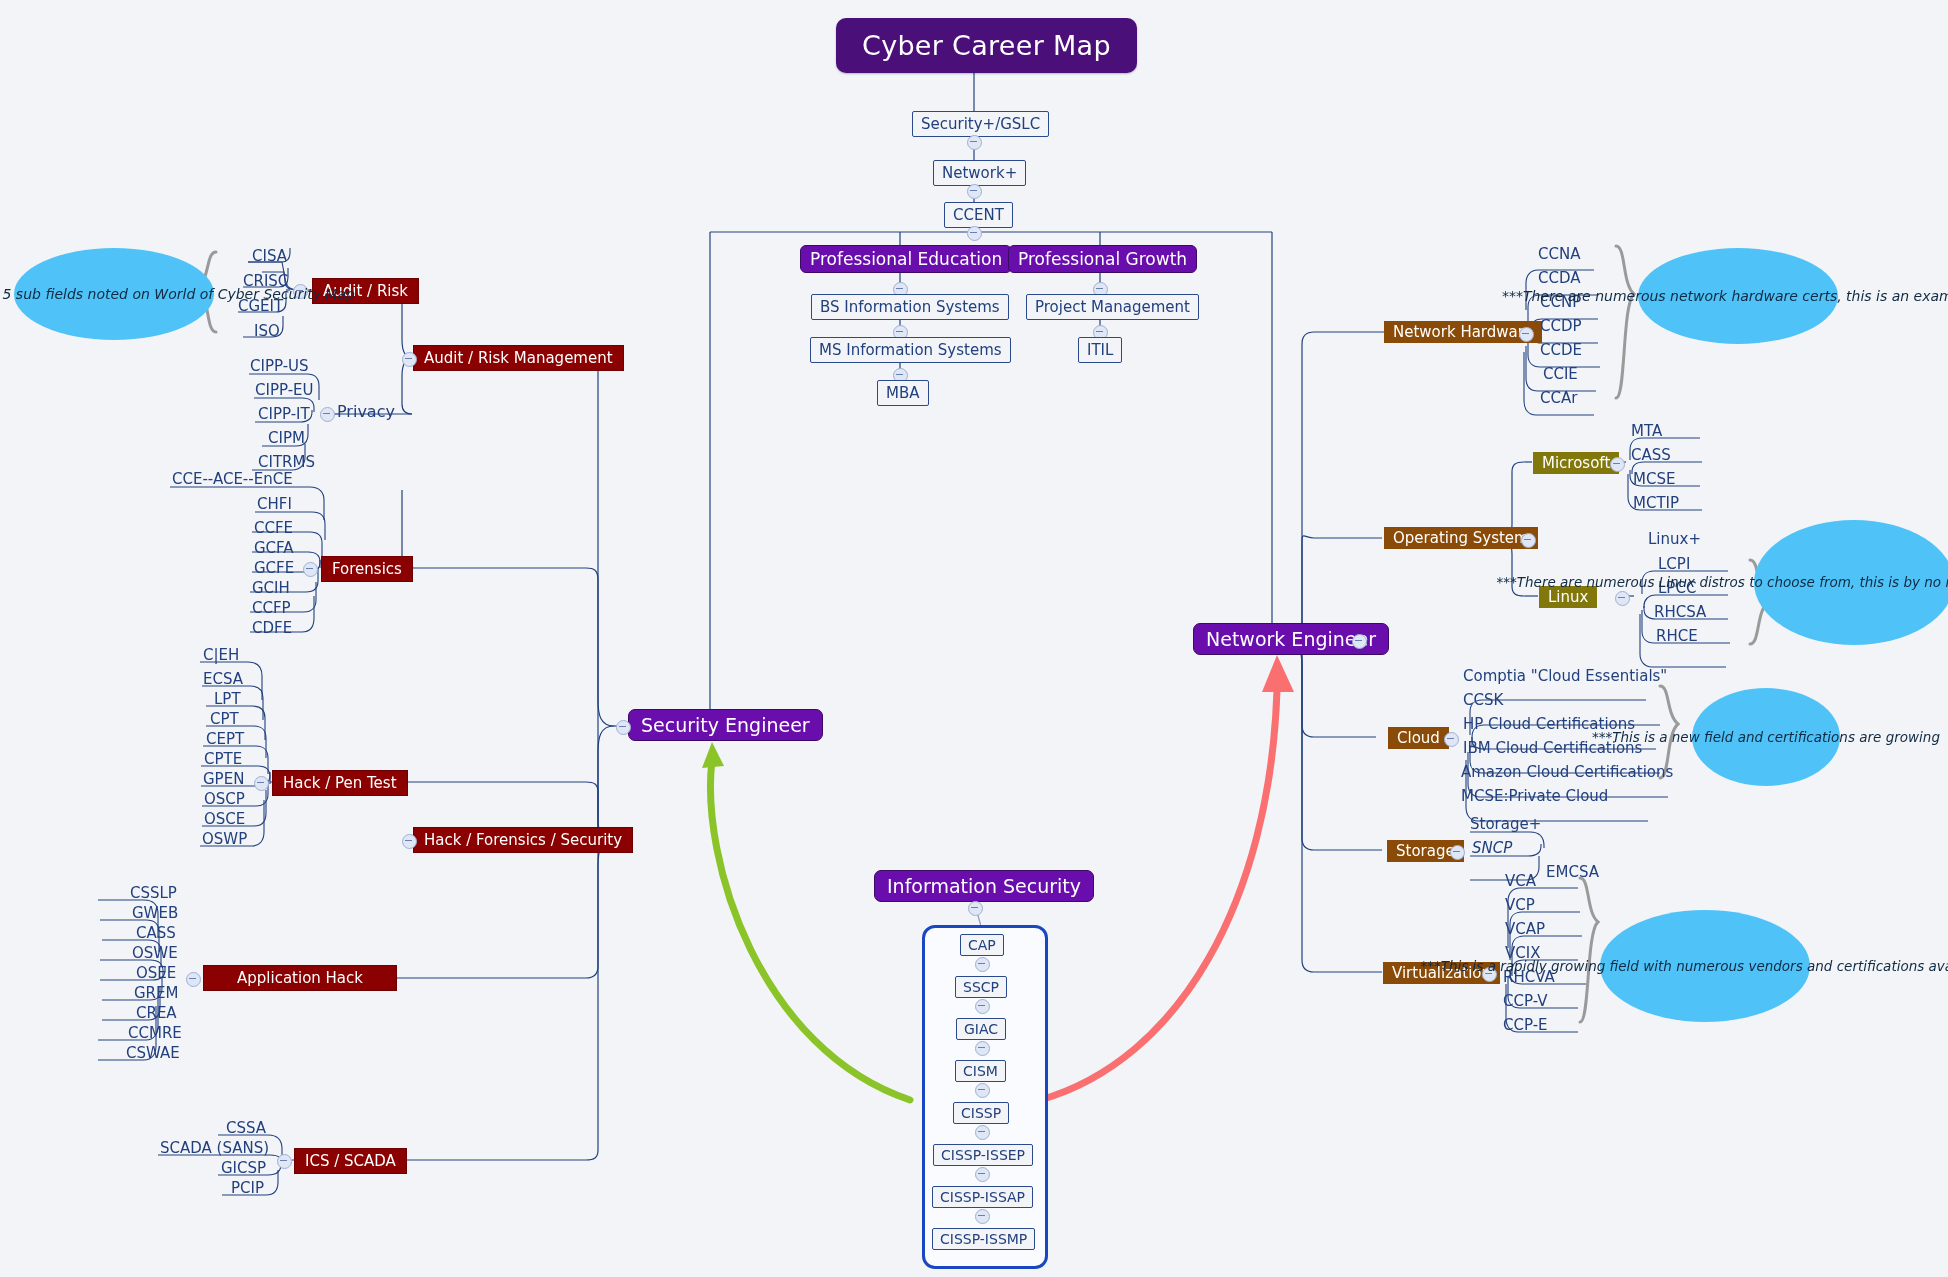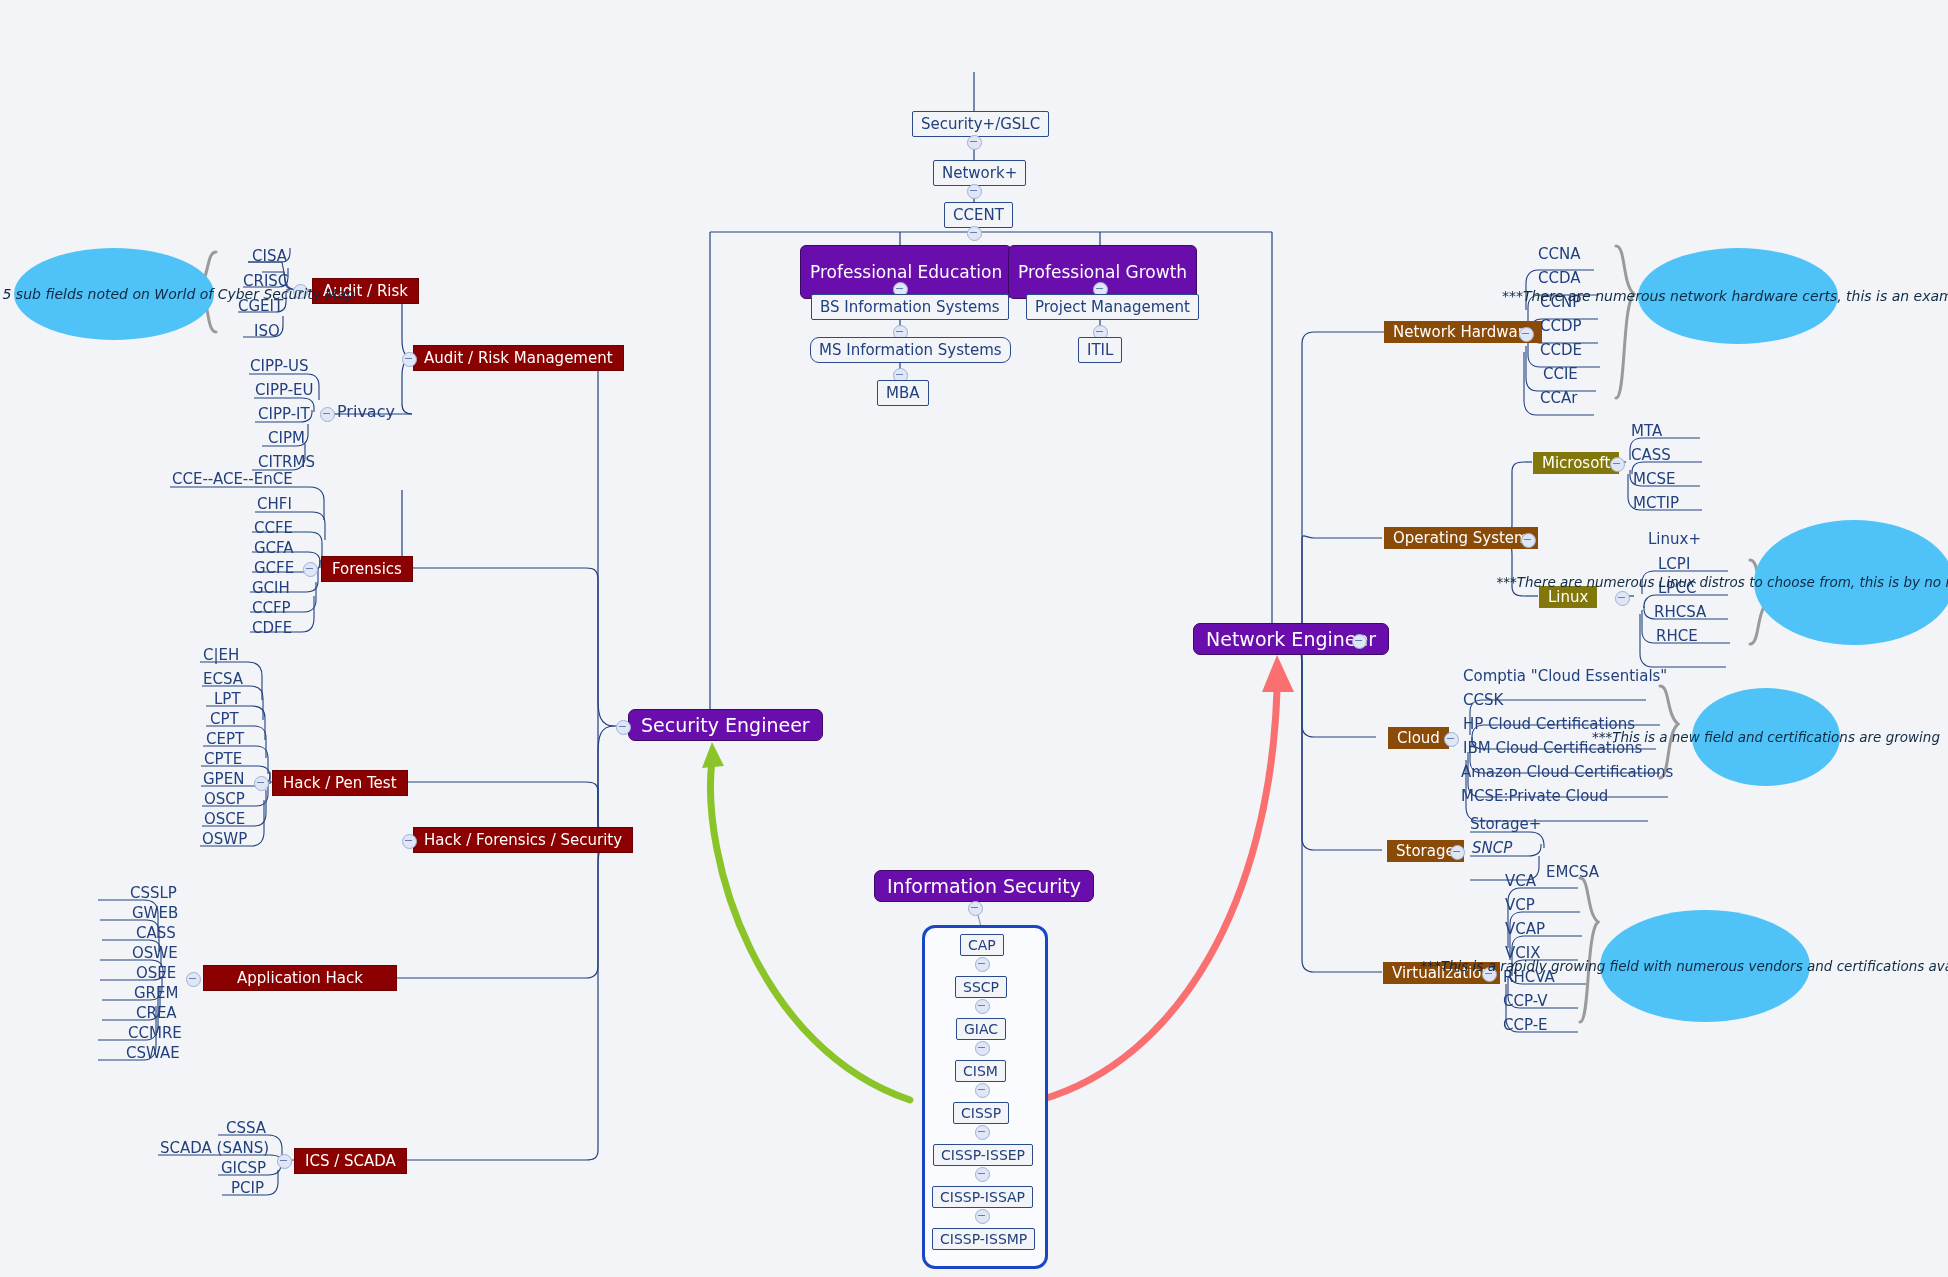--- a/index.html
+++ b/index.html
@@ -25,21 +25,21 @@
   .boxed{
     border:1px solid #2b4a8b;background:#f2f4f8;color:#22407d;
     font-size:15px;padding:3px 8px;border-radius:2px;
   }
   .boxed.sm{font-size:14px;padding:2px 7px;}
   
   .pill{
     background:#6a0dad;color:#fff;border:1px solid #3b0a63;border-radius:7px;
     padding:4px 12px;font-size:19px;
   }
-  .pill.small{font-size:17px;padding:16px 9px;border-radius:6px;}
+  .pill.small{font-size:17px;padding:3px 9px;border-radius:6px;}
   
   .redlab{
     background:#8b0000;color:#fff;font-size:15px;padding:3px 10px;
     border:1px solid #6d0000;
   }
   
   .brownlab{background:#8a4b08;color:#fff;font-size:15px;padding:2px 9px;}
   .olivelab{background:#82770a;color:#fff;font-size:15px;padding:2px 9px;}
   
   .leaf{color:#22407d;font-size:15px;}
@@ -284,35 +284,36 @@
       <path d="M712 760 C700 860 760 1050 910 1100" stroke="#8bc428" fill="none" stroke-width="7" stroke-linecap="round"></path>
       <polygon points="712,742 702,768 724,766" fill="#8bc428"></polygon>
     </g>
 
     <g>
       <path d="M1040 1100 C1180 1060 1270 900 1277 690" stroke="#fa6f6f" fill="none" stroke-width="7" stroke-linecap="round"></path>
       <polygon points="1277,655 1262,692 1294,692" fill="#fa6f6f"></polygon>
     </g>
   </svg>
 
+  <div class="node root" style="left:836px;top:18px;">Cyber Career Map</div>
 
   <div class="node boxed" style="left:912px;top:111px;">Security+/GSLC</div>
   <div class="node boxed" style="left:933px;top:160px;">Network+</div>
   <div class="node boxed" style="left:944px;top:202px;">CCENT</div>
   <div class="dot" style="left:967px;top:135px;"></div>
   <div class="dot" style="left:967px;top:184px;"></div>
   <div class="dot" style="left:967px;top:226px;"></div>
 
   <div class="node pill small" style="left:800px;top:245px;">Professional Education</div>
   <div class="node pill small" style="left:1008px;top:245px;">Professional Growth</div>
   <div class="dot" style="left:893px;top:282px;"></div>
   <div class="dot" style="left:1093px;top:282px;"></div>
   <div class="node boxed" style="left:811px;top:294px;">BS Information Systems</div>
   <div class="dot" style="left:893px;top:325px;"></div>
-  <div class="node boxed" style="left:810px;top:337px;border-radius:9px;">MS Information Systems</div>
+  <div class="node boxed" style="left:810px;top:337px;">MS Information Systems</div>
   <div class="dot" style="left:893px;top:368px;"></div>
   <div class="node boxed" style="left:877px;top:380px;">MBA</div>
   <div class="node boxed" style="left:1026px;top:294px;">Project Management</div>
   <div class="dot" style="left:1093px;top:325px;"></div>
   <div class="node boxed" style="left:1078px;top:337px;">ITIL</div>
 
   <div class="node pill" style="left:628px;top:709px;">Security Engineer</div>
   <div class="dot" style="left:616px;top:720px;"></div>
   <div class="node pill" style="left:1193px;top:623px;">Network Engineer</div>
   <div class="dot" style="left:1352px;top:634px;"></div>

